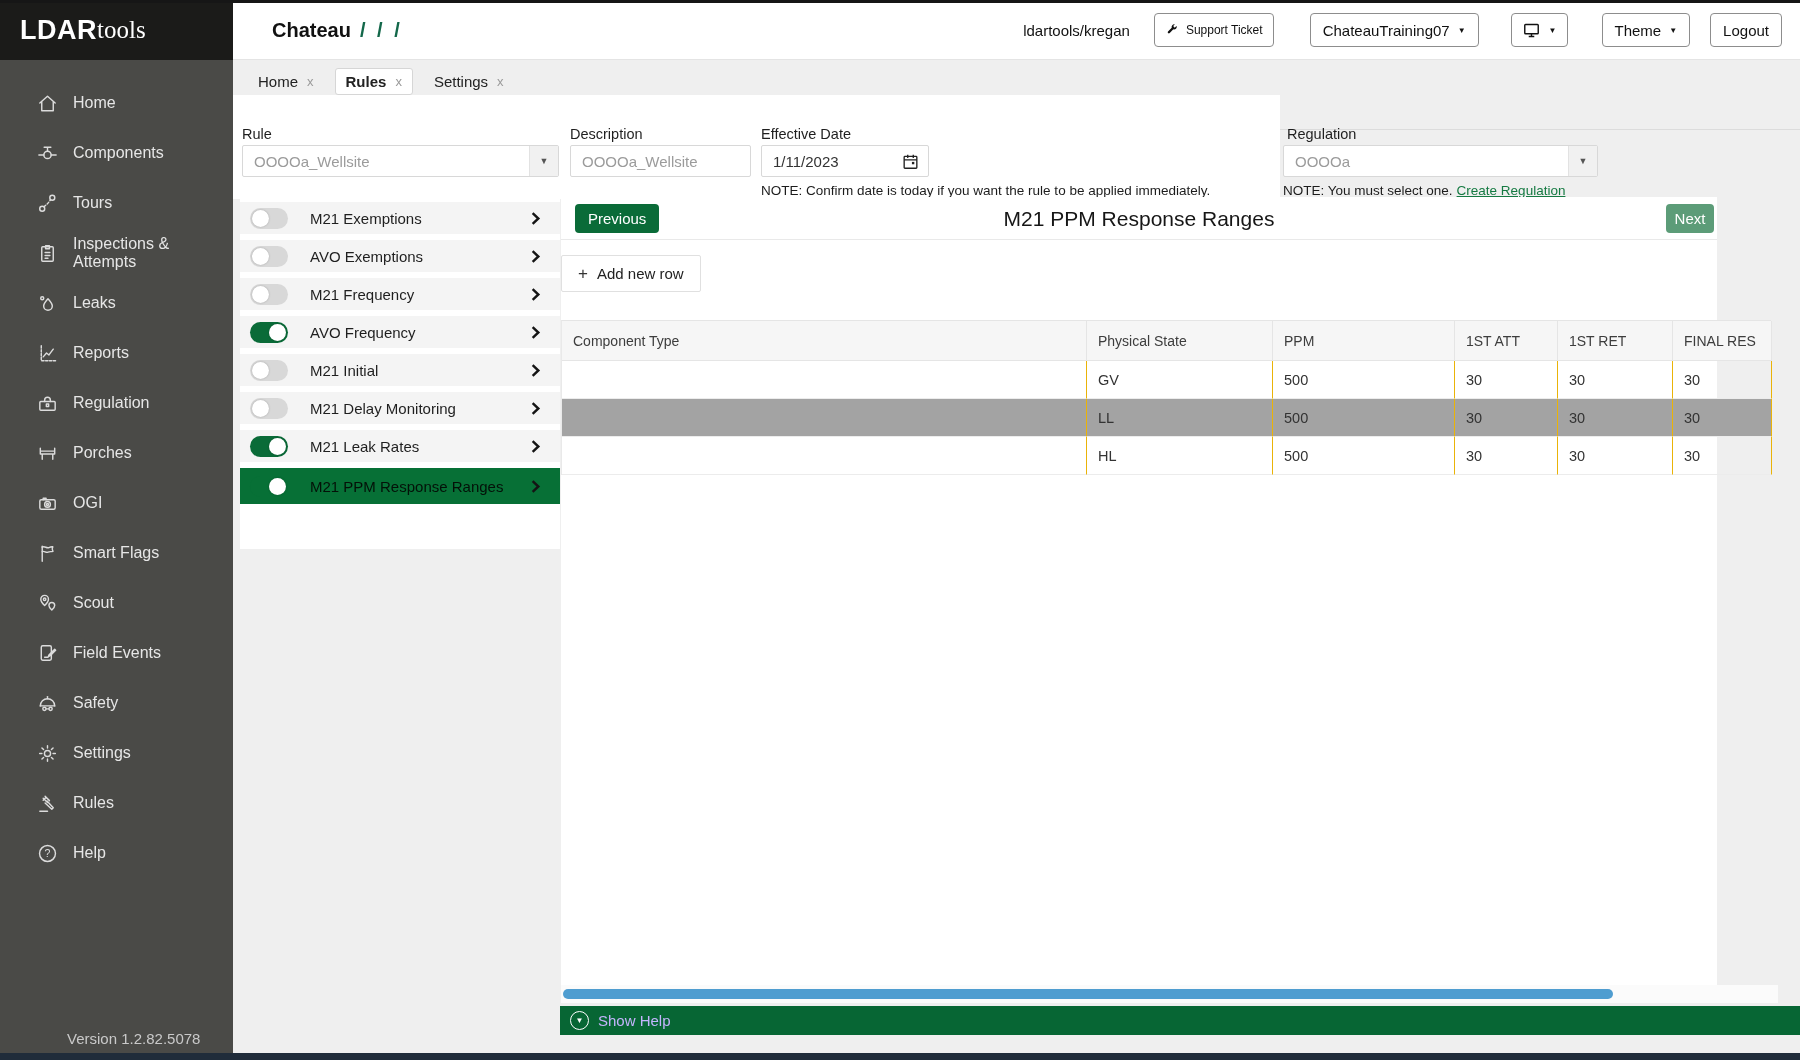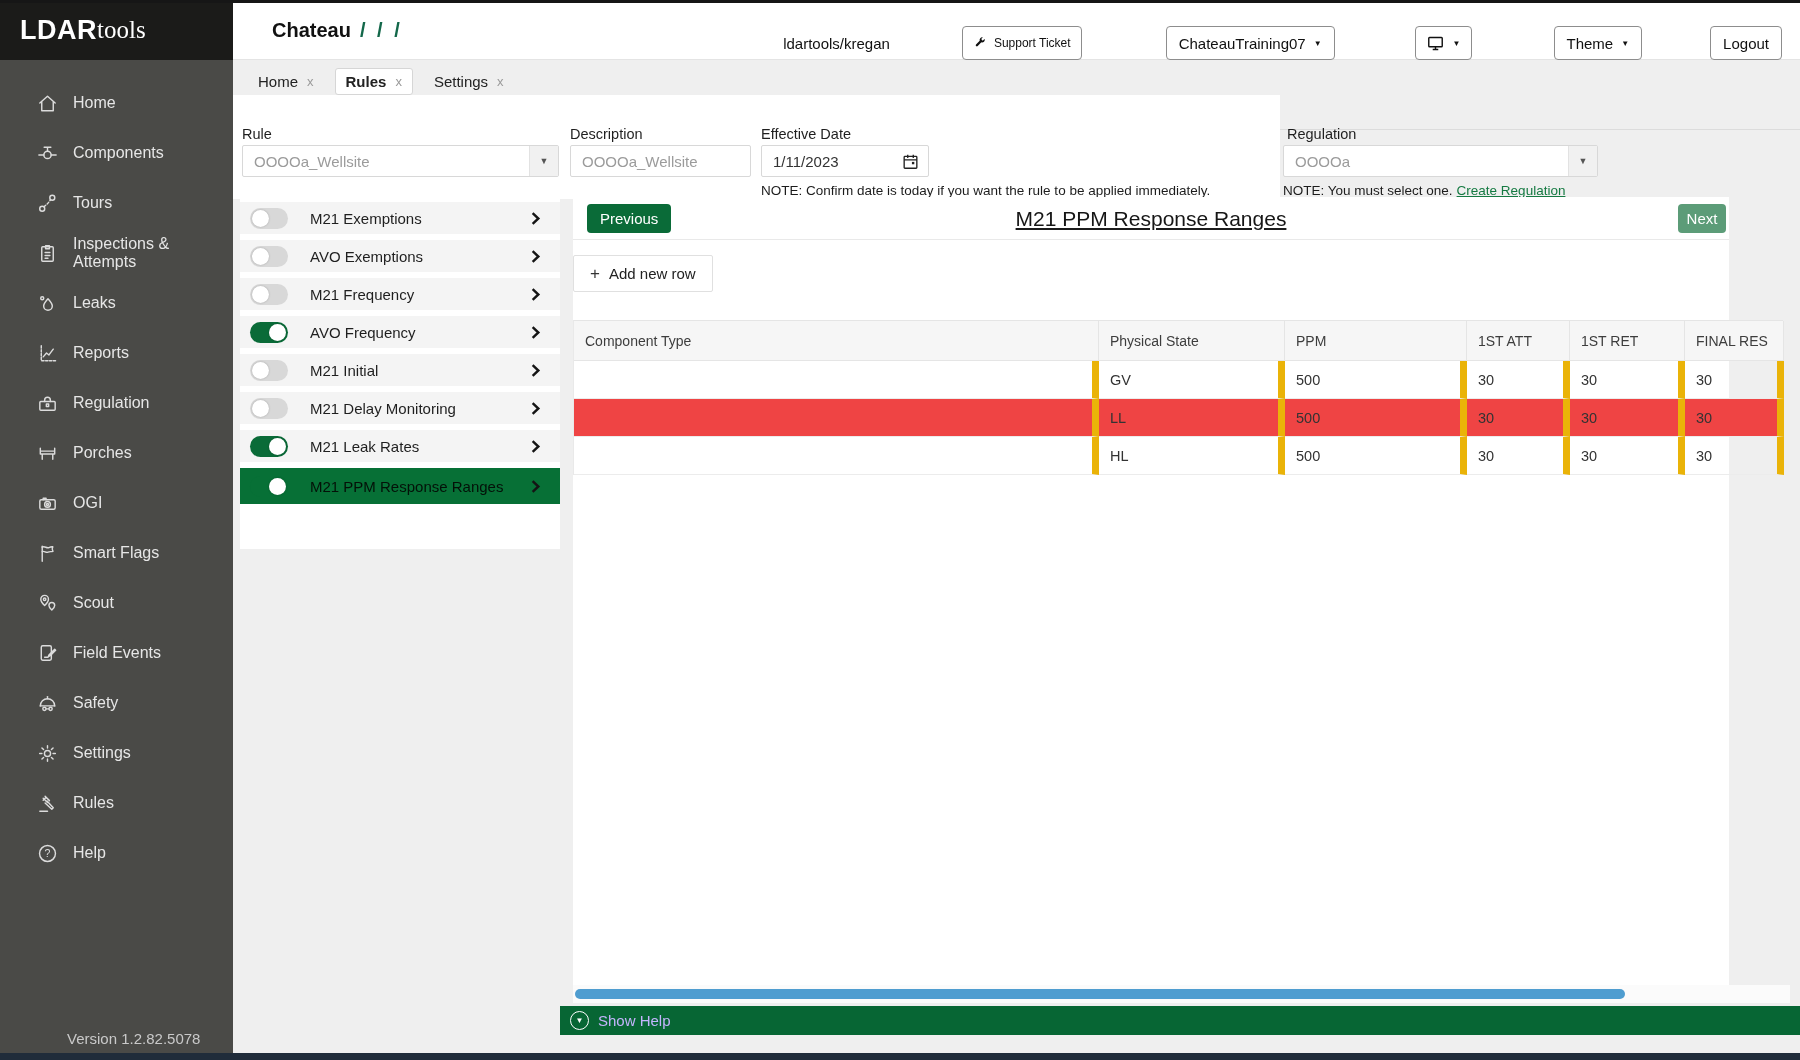--- a/index.html
+++ b/index.html
@@ -18,21 +18,21 @@
   .nav-item { height:50px; display:flex; align-items:center; padding-left:36px; cursor:pointer; }
   .nav-item svg { width:23px; height:23px; flex:0 0 23px; }
   .nav-item .nav-label { margin-left:14px; font-size:16px; color:#e6e6e6; }
   .nicon { stroke:#dcdcdc; fill:none; stroke-width:1.5; stroke-linecap:round; stroke-linejoin:round; }
   .version { position:absolute; left:46px; bottom:13px; font-size:15px; color:#c9c9c9;margin-left:21px; }
 
   
   .header { position:absolute; left:233px; top:0; width:1567px; height:60px; background:#fff; border-bottom:1px solid #e4e4e4; z-index:40; }
   .app-title { position:absolute; left:39px; top:0; height:60px; display:flex; align-items:center; font-size:20px; font-weight:bold; color:#111; }
   .slashes { margin-left:9px; color:#13684a; font-weight:bold; letter-spacing:3px; }
-  .header-right { position:absolute; right:18px; top:13px; height:60px; display:flex; align-items:center;gap:48px; }
+  .header-right { position:absolute; right:18px; top:0; height:60px; display:flex; align-items:center; }
   .user-name { font-size:15px; color:#111; }
   .hbtn { background:#fff; border:1px solid #8d8d8d; border-radius:4px; height:34px; display:flex; align-items:center; padding:0 12px; font-size:15px; color:#111; cursor:pointer; font-family:"Liberation Sans",sans-serif; }
   .hbtn .caret { font-size:8px; margin-left:8px; color:#111; }
   .btn-support { margin-left:24px; font-size:12px; padding:0 10px; }
   .btn-support svg { width:14px; height:14px; margin-right:7px; }
   .btn-tenant { margin-left:36px; }
   .btn-monitor { margin-left:32px; padding:0 10px; }
   .btn-monitor svg { width:19px; height:19px; }
   .btn-theme { margin-left:34px; }
   .btn-logout { margin-left:20px; }
@@ -69,32 +69,32 @@
   .spec-row .chev { position:absolute; right:16px; width:17px; height:17px; }
   .spec-row.selected { background:#077036; height:36px; }
   .spec-row.selected .spec-label { color:#041108; }
   .switch { position:relative; width:38px; height:21px; border-radius:11px; background:#d8d8d8; flex:0 0 38px; cursor:pointer; }
   .switch .knob { position:absolute; left:2px; top:2px; width:17px; height:17px; border-radius:50%; background:#fff; box-shadow:0 0 2px rgba(0,0,0,.25); }
   .switch.on { background:#0a6b38; }
   .switch.on .knob { left:auto; right:2px; }
   .spec-row.selected .switch.on { background:#077036; }
 
   
-  .content-panel { position:absolute; left:340px; top:137px; width:1156px; height:806px; background:#fff;text-decoration:underline; }
+  .content-panel { position:absolute; left:328px; top:137px; width:1156px; height:806px; background:#fff; }
   .panel-top { position:relative; height:43px; border-bottom:1px solid #e9e9e9; }
   .btn-prev { position:absolute; left:14px; top:7px; height:29px; padding:0 13px; background:#0a6b38; color:#fff; border:none; border-radius:4px; font-size:15px; cursor:pointer; font-family:"Liberation Sans",sans-serif; }
   .btn-next { position:absolute; right:3px; top:7px; height:29px; width:48px; background:#5c9c78; color:#fff; border:none; border-radius:4px; font-size:15px; cursor:pointer; font-family:"Liberation Sans",sans-serif; }
   .panel-title { text-align:center; line-height:43px; font-size:21px; color:#161616; }
   .btn-addrow { position:absolute; left:0; top:58px; height:37px; padding:0 16px; background:#fff; border:1px solid #e0e0e0; border-radius:2px; font-size:15px; color:#222; cursor:pointer; display:flex; align-items:center; font-family:"Liberation Sans",sans-serif; }
   .btn-addrow .plus { font-size:17px; margin-right:9px; color:#333; }
 
   .grid { position:absolute; left:0; top:123px; width:1210px; display:grid; grid-template-columns:525px 186px 182px 103px 115px 99px; border-left:1px solid #e9e9e9; border-top:1px solid #e5e5e5; }
   .gh { height:40px; line-height:40px; background:#f6f6f6; font-size:14px; color:#3d3d3d; padding-left:11px; border-right:1px solid #e5e5e5; border-bottom:1px solid #e5e5e5; cursor:pointer; white-space:nowrap; overflow:hidden; }
-  .gc { height:38px; line-height:38px; font-size:14.5px; color:#333; padding-left:11px; border-right:7px solid #eab308; border-bottom:1px solid #ececec; cursor:pointer; }
-  .gc.striped { background:#ef4444; }
+  .gc { height:38px; line-height:38px; font-size:14.5px; color:#333; padding-left:11px; border-right:1px solid #eab308; border-bottom:1px solid #ececec; cursor:pointer; }
+  .gc.striped { background:#a3a3a3; }
 
   .hscroll { position:absolute; left:0; bottom:0; width:1217px; height:18px; background:#fbfbfb; }
   .hthumb { position:absolute; left:2px; top:4px; width:1050px; height:10px; border-radius:5px; background:#4f9dd0; cursor:pointer; }
 
   
   .help-bar { position:absolute; left:327px; top:946px; width:1240px; height:29px; background:#076634; display:flex; align-items:center; padding-left:10px; cursor:pointer; }
   .help-circle { width:19px; height:19px; border:1.6px solid #fff; border-radius:50%; display:flex; align-items:center; justify-content:center; color:#fff; font-size:8px; }
   .help-label { color:#c4b5fd; font-size:15px; margin-left:9px; }
 </style>
 </head>

